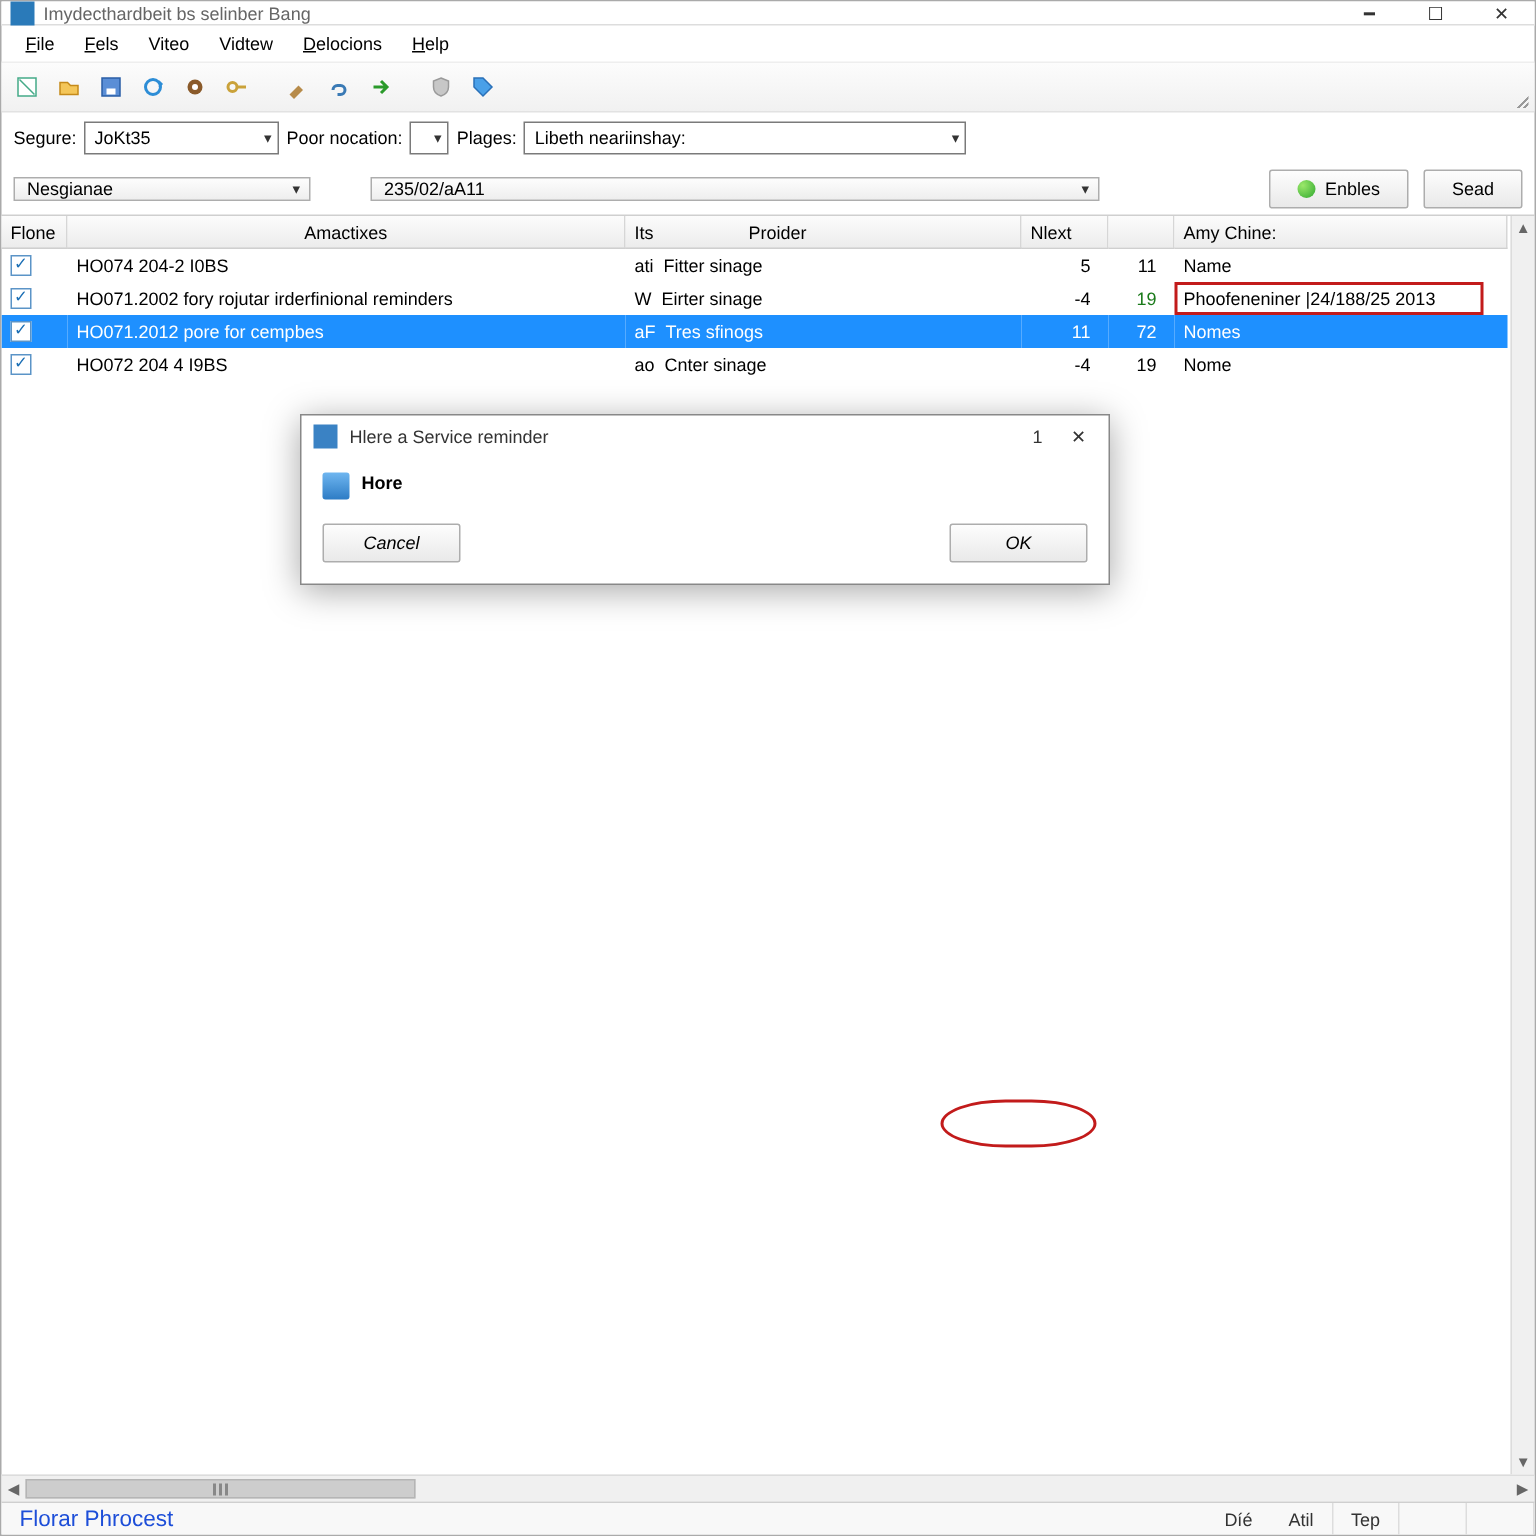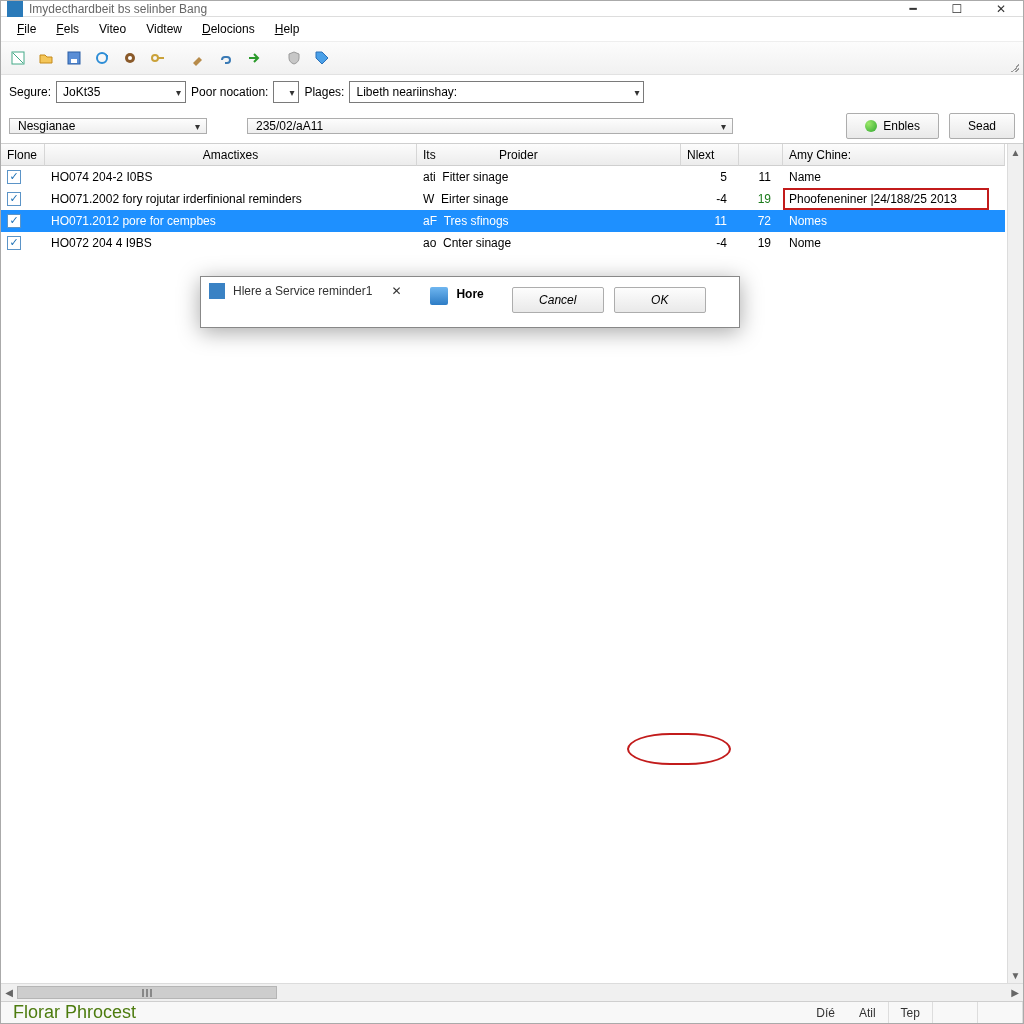--- a/index.html
+++ b/index.html
@@ -57,21 +57,21 @@
 .hscroll-area .track { flex: 1; position: relative; }
 .hscroll-area .thumb { position: absolute; left: 0; top: 2px; bottom: 2px; width: 260px; background: #cdcdcd; border: 1px solid #b5b5b5; }
 .hscroll-area .thumb .mark { position:absolute; left:50%; top:50%; transform:translate(-50%,-50%); width:2px; height:8px; background:#888; box-shadow: -4px 0 #888, 4px 0 #888; }
 
 .statusbar { height: 22px; display: flex; align-items: stretch; border-top: 1px solid #cfcfcf; background: #f8f8f8; }
 .statusbar .st { padding: 0 12px; display: flex; align-items: center; color: #333; border-right: 1px solid #ddd; }
 .statusbar .st:first-child { flex: 1; border-right: none; }
 .statusbar .stgroup { display:flex; }
 
 
-.dialog { position: absolute; left: 200px; top: 276px; width: 540px; background: #fff; border: 1px solid #888; box-shadow: 0 4px 22px rgba(0,0,0,.35); display: flex; flex-direction: row; }
+.dialog { position: absolute; left: 200px; top: 276px; width: 540px; background: #fff; border: 1px solid #888; box-shadow: 0 4px 22px rgba(0,0,0,.35); display: flex; flex-direction: column; }
 .dialog .d-title { height: 28px; display: flex; align-items: center; padding: 0 8px; color: #333; }
 .dialog .d-title .d-icon { width: 16px; height: 16px; background: #3a82c4; margin-right: 8px; }
 .dialog .d-title .t { flex: 1; }
 .dialog .d-title .num { margin-right: 12px; color: #333; }
 .dialog .d-title .x { width: 24px; text-align: center; }
 .dialog .d-header { padding: 10px 14px 6px; display: flex; align-items: flex-start; gap: 8px; }
 .dialog .d-header .d-hicon { width: 18px; height: 18px; background: linear-gradient(#6fb6f0,#2d7cc5); border-radius: 2px; }
 .dialog .d-header b { font-weight: 600; color: #000; }
 .dialog .d-body { margin: 4px 14px 12px; border: 1px solid #b8b8b8; padding: 10px 12px; height: 360px; color: #222; line-height: 1.4; }
 .dialog .d-body p { margin-bottom: 14px; }
@@ -270,21 +270,21 @@
     <div class="arrow">◀</div>
     <div class="track">
         <div class="thumb">
           <div class="mark"></div>
         </div>
       </div>
     <div class="arrow">▶</div>
   </div>
 
   <div class="statusbar">
-    <div class="st" style="font-size:18px; color:#4d7c0f">Florar Phrocest</div>
+    <div class="st" style="font-size:15px; color:#1d4ed8">Florar Phrocest</div>
     <div class="stgroup">
       <div class="st">Díé</div>
       <div class="st">Atil</div>
       <div class="st">Tep</div>
       <div class="st">&nbsp;&nbsp;&nbsp;&nbsp;&nbsp;&nbsp;</div>
       <div class="st">&nbsp;&nbsp;&nbsp;&nbsp;&nbsp;&nbsp;</div>
     </div>
   </div>
 
 </div>

